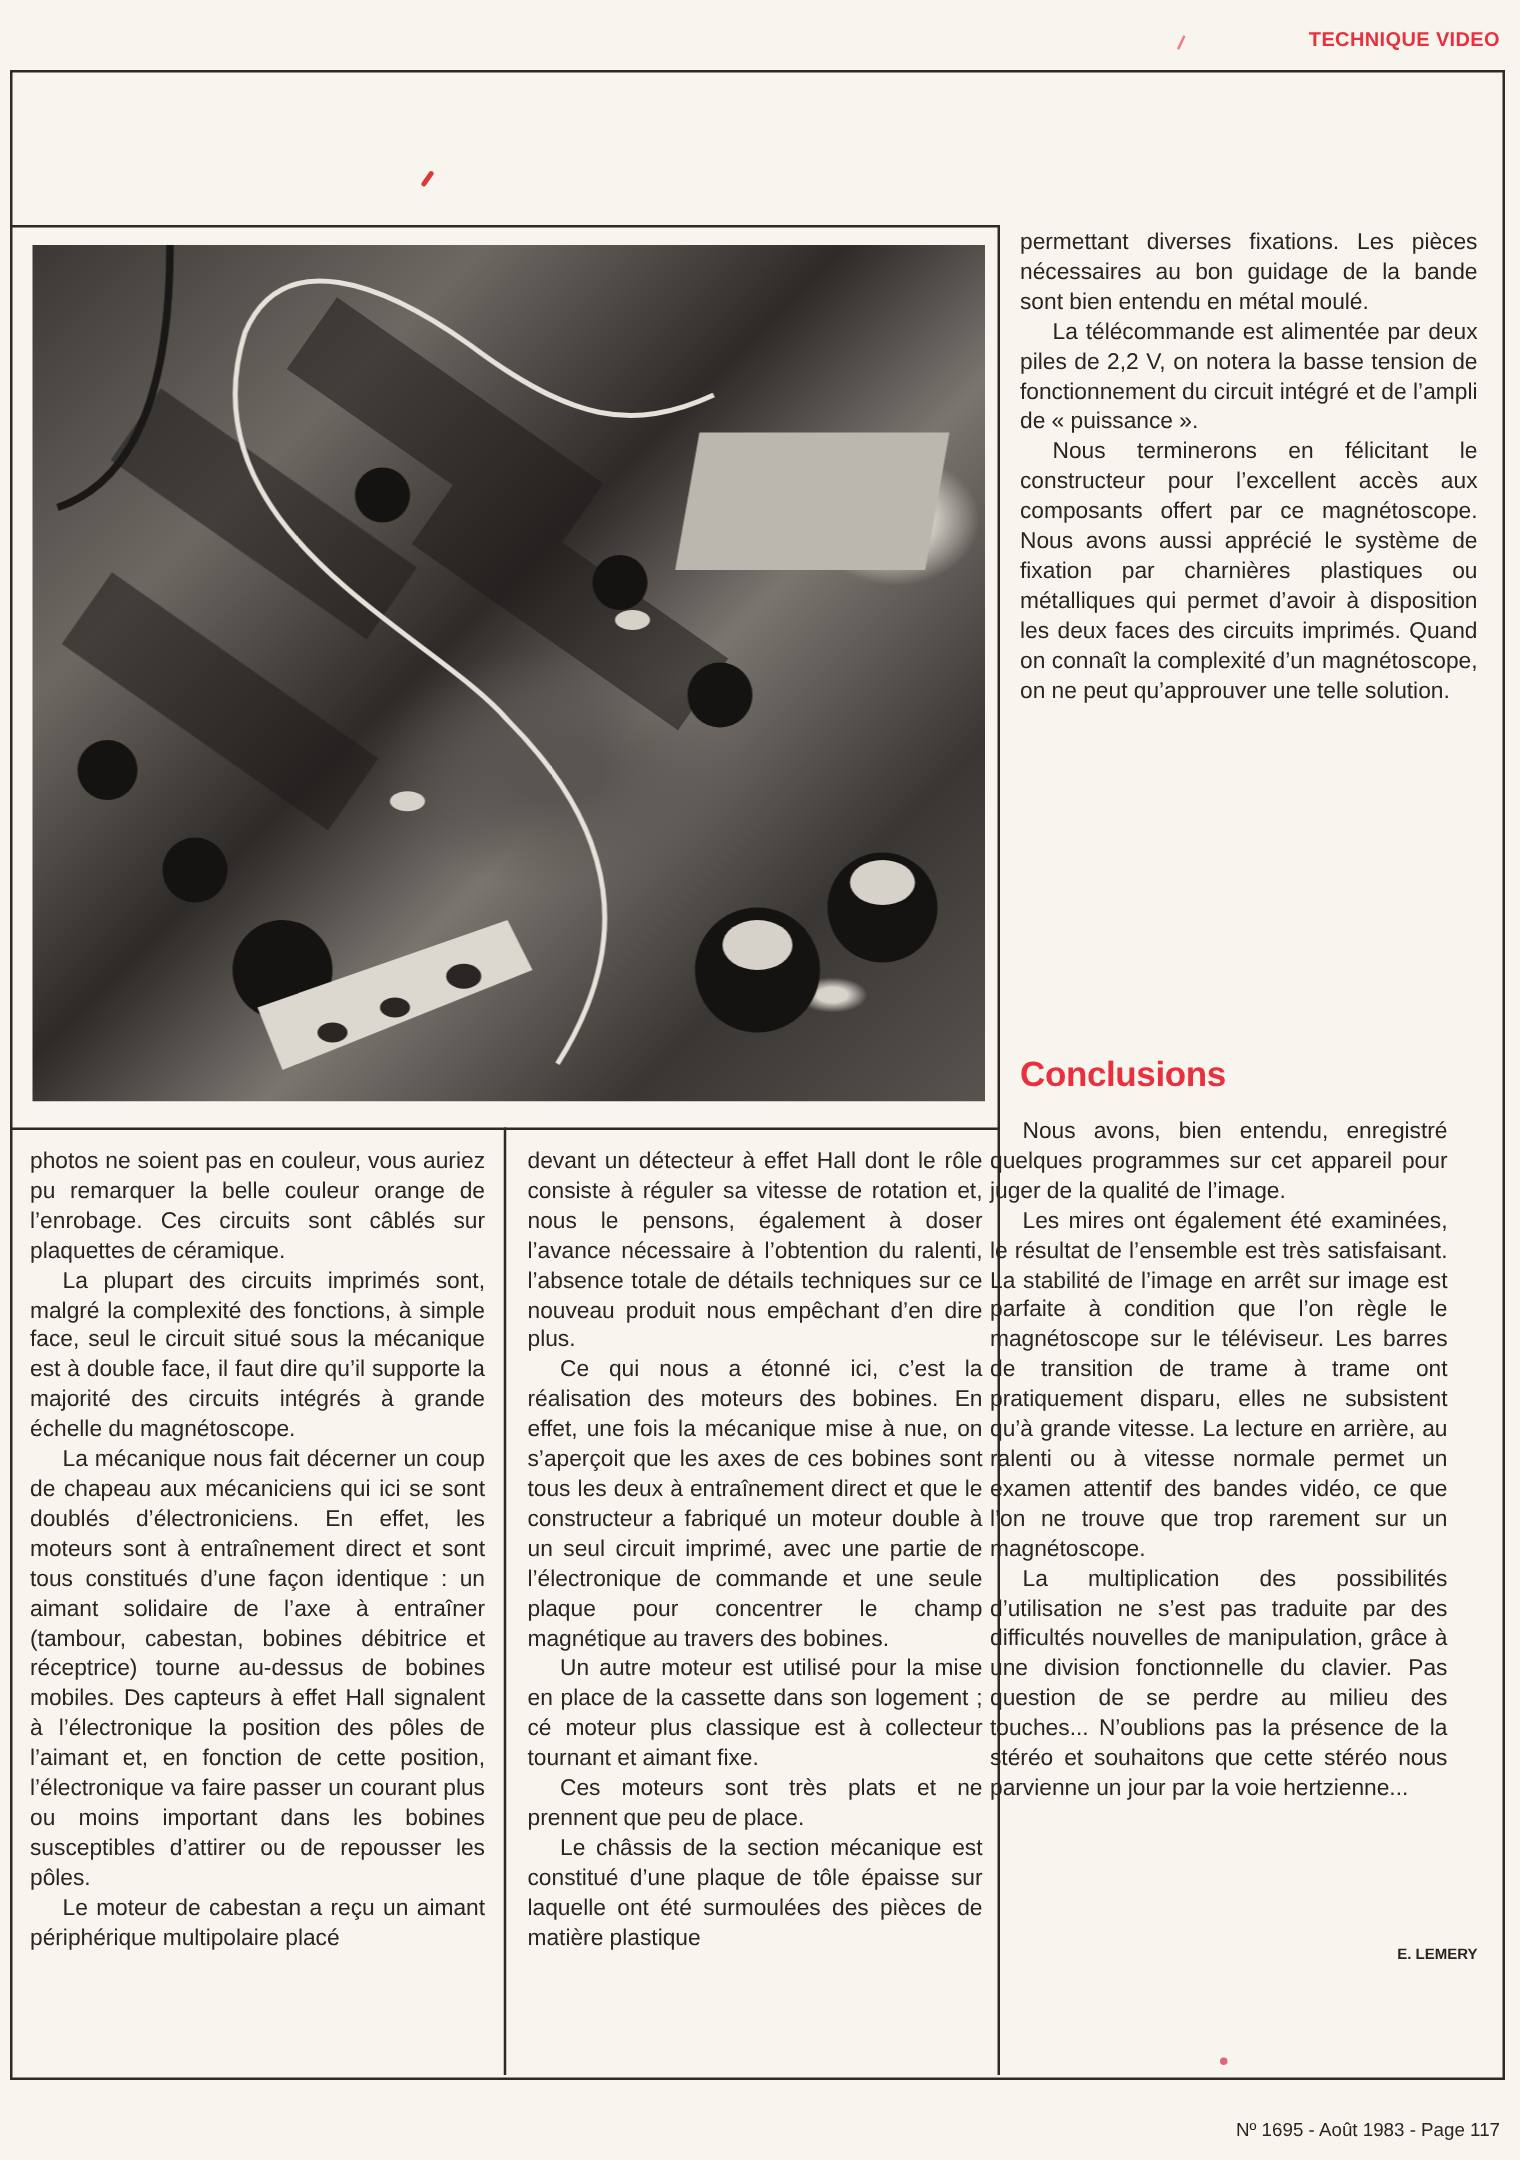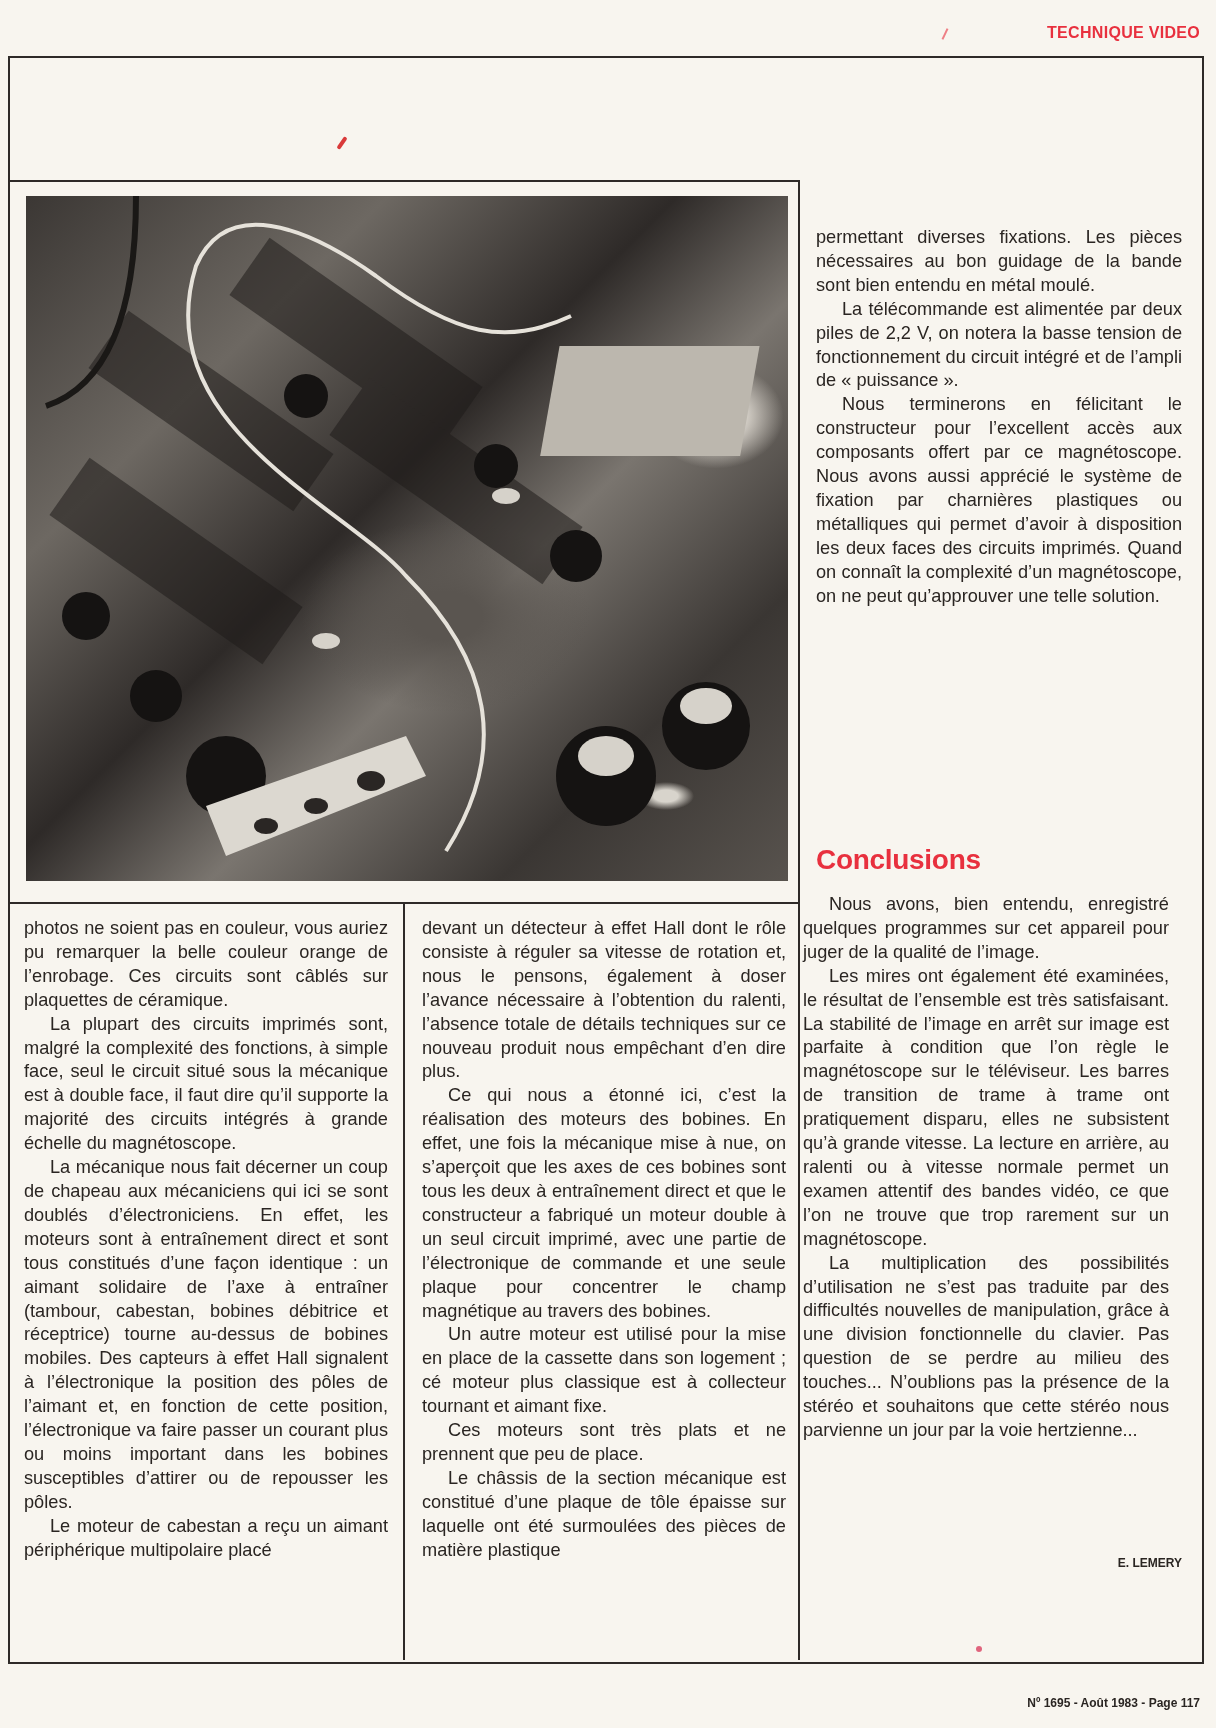--- a/index.html
+++ b/index.html
@@ -27,31 +27,31 @@
       radial-gradient(ellipse 60px 30px at 260px 760px, #d0ccc4 30%, transparent 70%),
       radial-gradient(ellipse 90px 70px at 690px 220px, #cfcac2 35%, transparent 75%),
       radial-gradient(ellipse 180px 120px at 420px 420px, #5a5550 20%, transparent 80%),
       linear-gradient(135deg, #3b3734 0%, #6d6862 25%, #2e2a28 45%, #7a756f 60%, #3a3633 80%, #58534e 100%);
     overflow:hidden;
   }
   .photo svg { position:absolute; left:0; top:0; }
   .col { position:absolute; font-size:18.2px; line-height:23.9px; text-align:justify; color:#2a2522; }
   .col p { margin:0; text-indent:26px; }
   .col p.cont { text-indent:0; }
-  .col-right-top { left:816px; top:182px; width:366px;margin-top:44px; }
-  .col-right-bottom { left:792px; top:893px; width:366px;margin-left:11px; }
+  .col-right-top { left:816px; top:182px; width:366px; }
+  .col-right-bottom { left:792px; top:893px; width:366px; }
   .col-left { left:24px; top:917px; width:364px; }
   .col-mid { left:422px; top:917px; width:364px; }
   .section-heading {
     position:absolute; left:816px; top:844px;
     font-family:"Liberation Sans", sans-serif; font-weight:bold;
     font-size:28px; color:#e8303e; letter-spacing:-0.3px;
   }
   .author { position:absolute; right:34px; top:1556px; font-weight:bold; font-size:12px; color:#2a2522; }
-  .footer { position:absolute; right:16px; top:1696px; font-weight:bold; font-size:12px; color:#2a2522; }
+  .footer { position:absolute; right:16px; top:1696px; font-weight:normal; font-size:15px; color:#2a2522; }
   .speck { position:absolute; background:#d94060; border-radius:50%; opacity:.8; }
 </style>
 </head>
 <body>
 
 <div class="header-mark"></div>
 <div class="header-title">TECHNIQUE VIDEO</div>
 
 <div class="frame outer-frame"></div>
 <div class="red-tick"></div>

